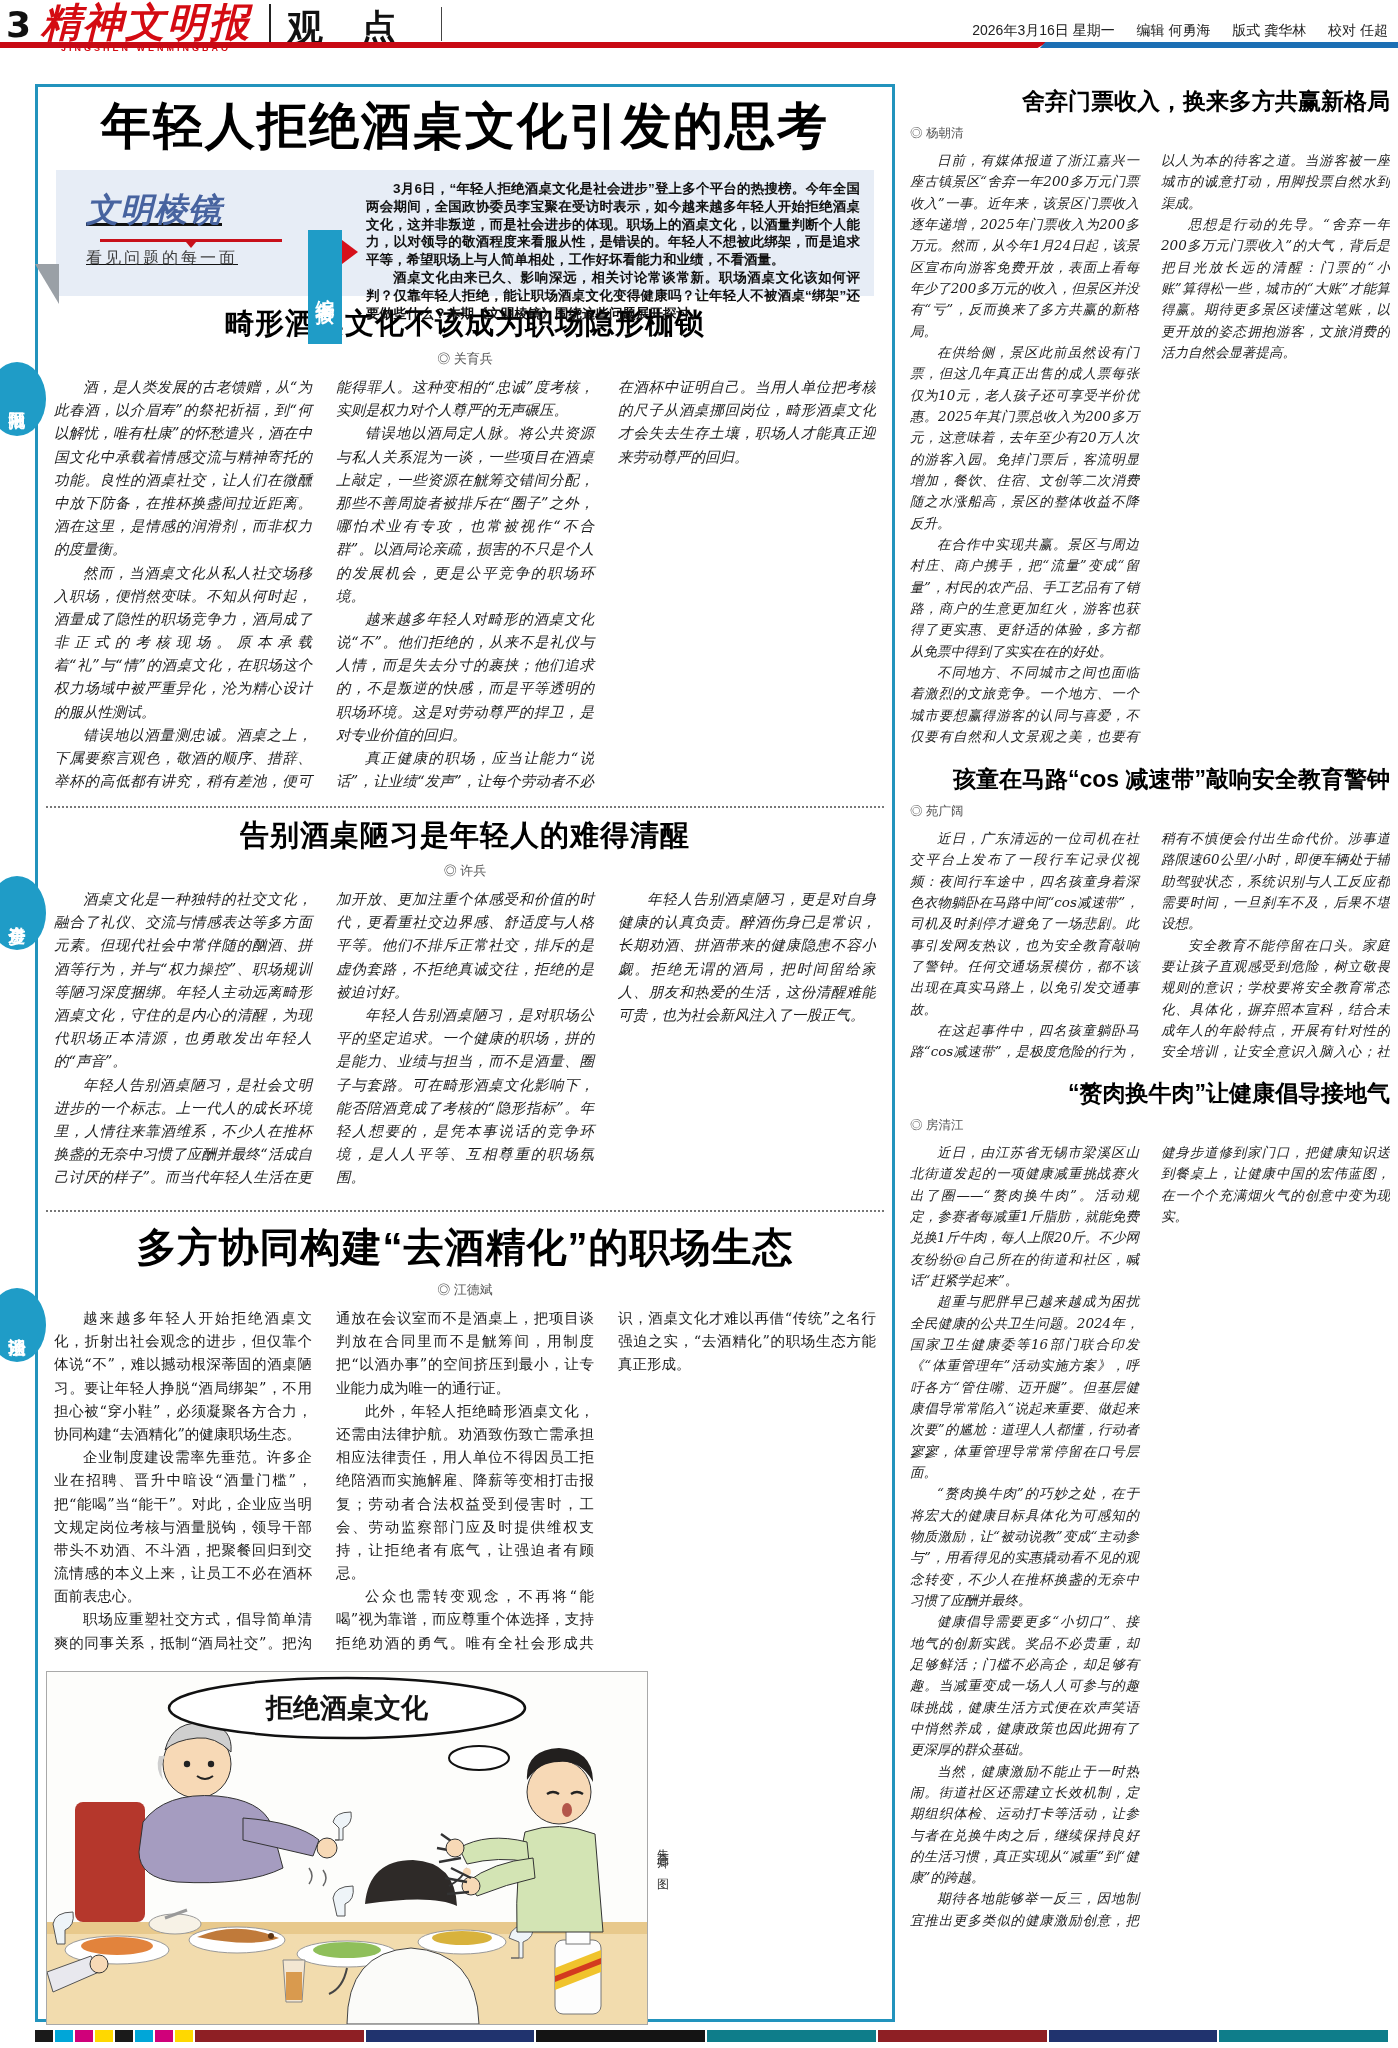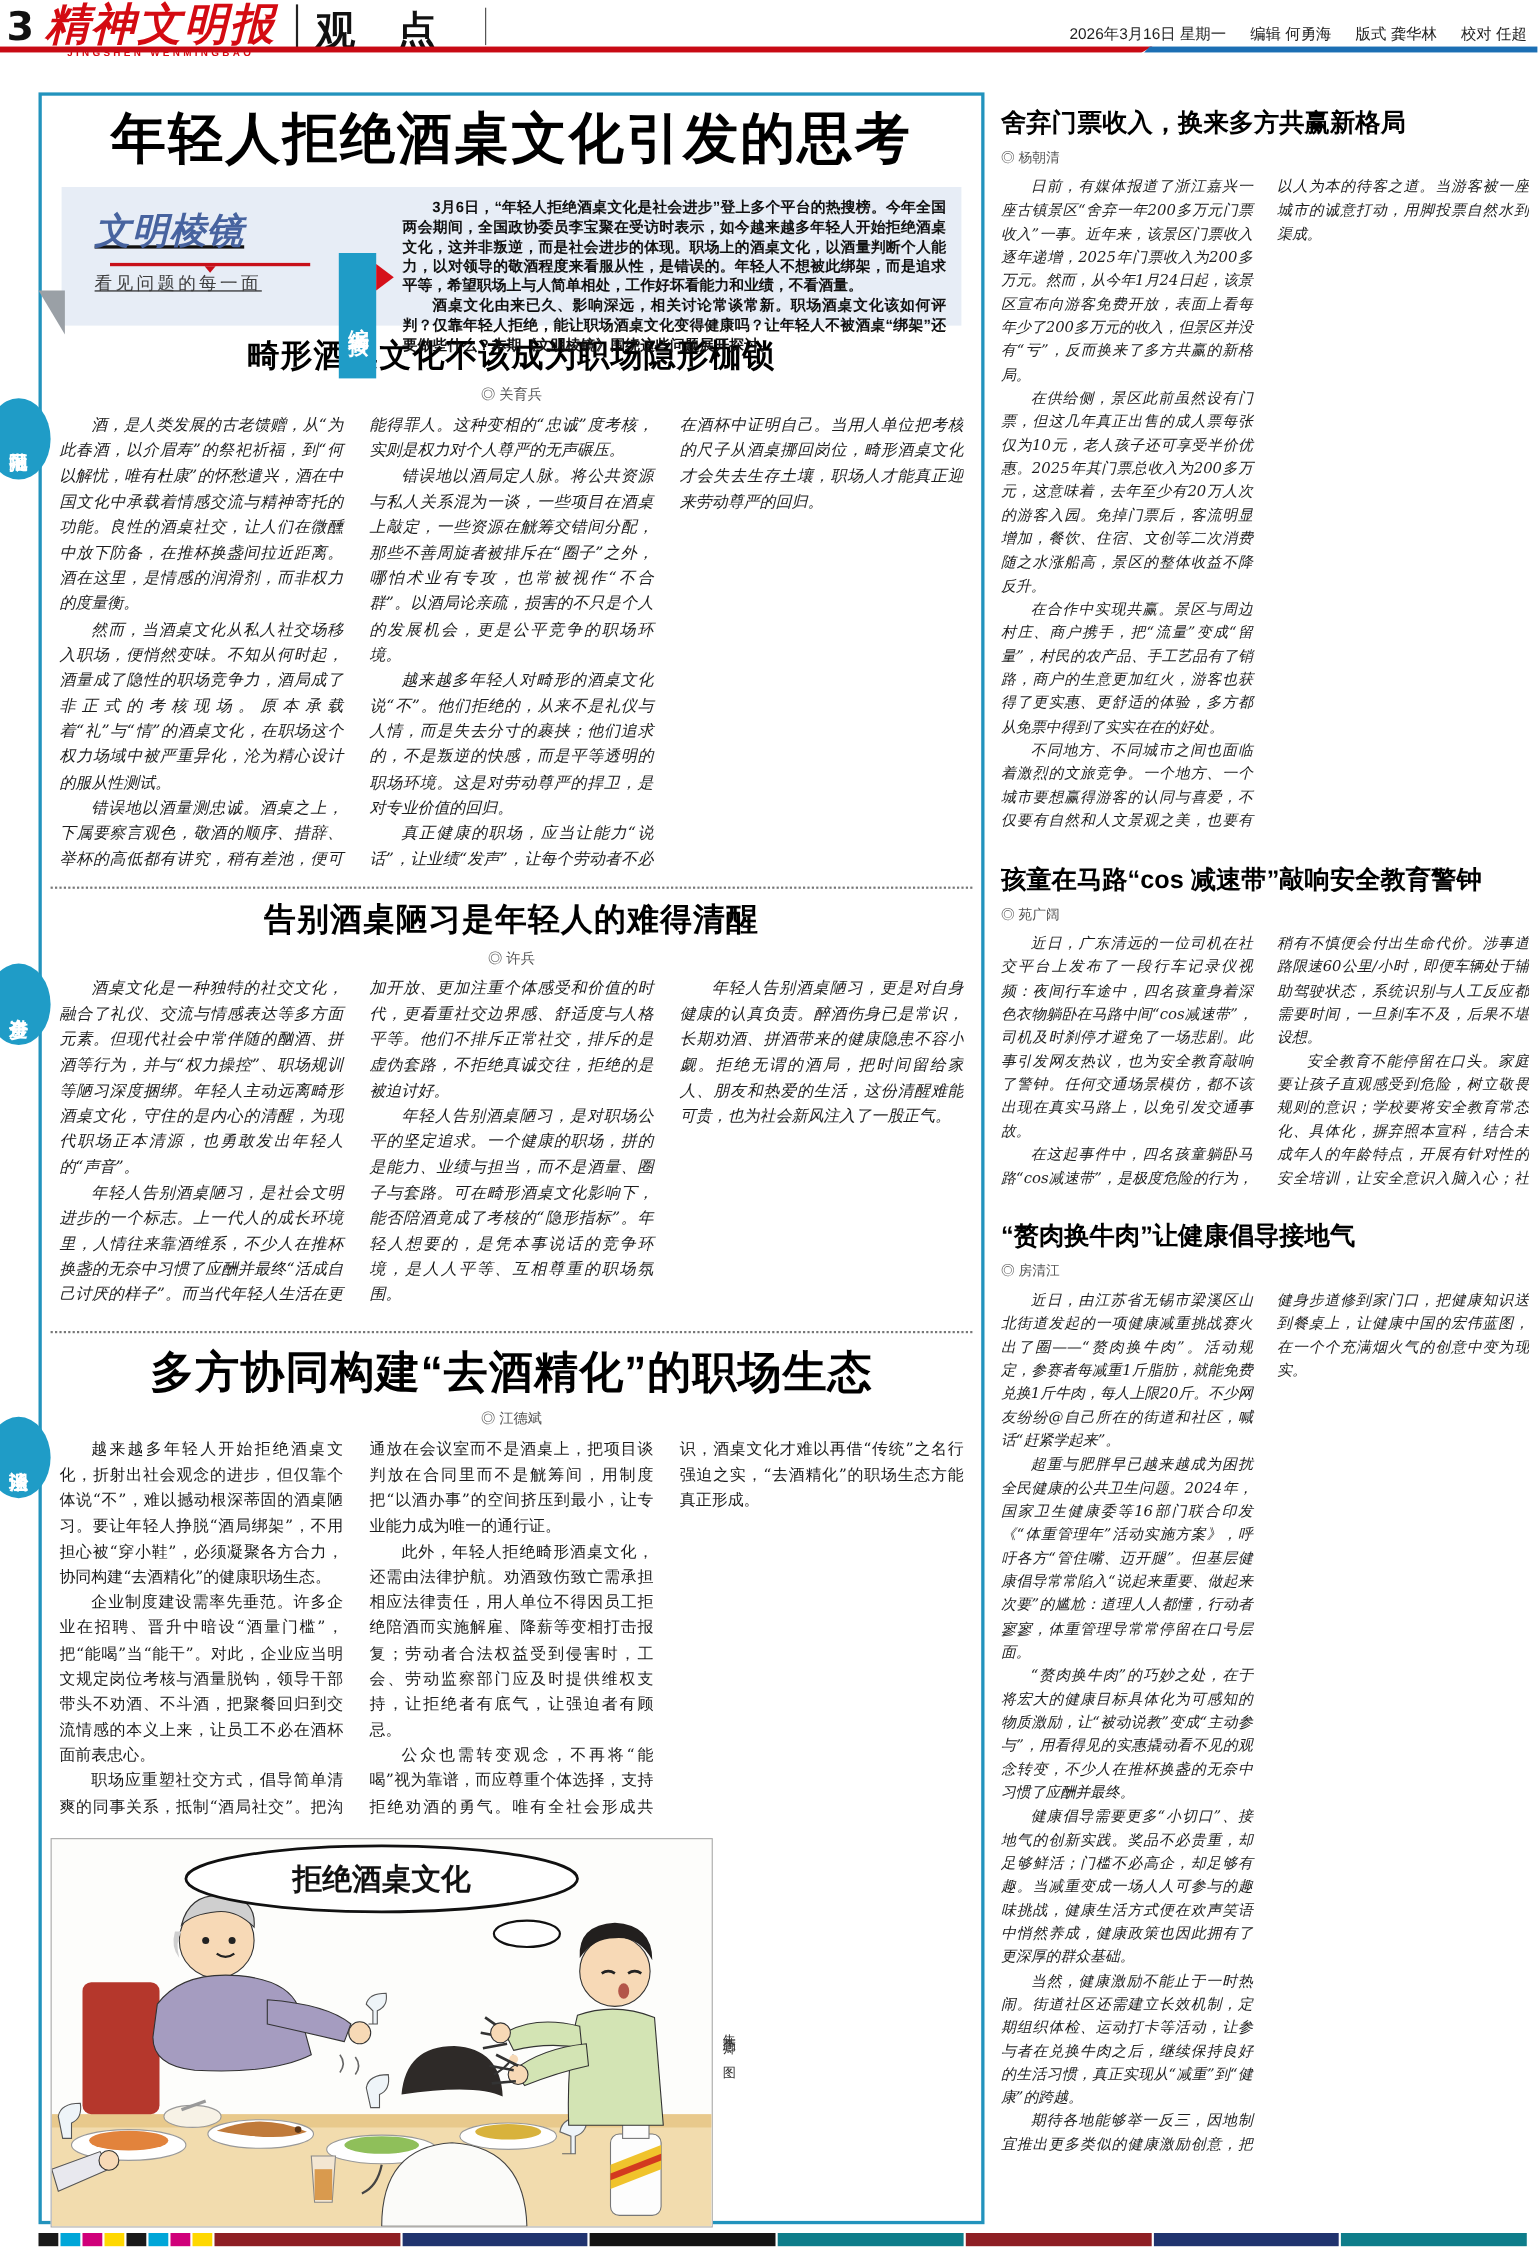--- a/index.html
+++ b/index.html
@@ -72,21 +72,21 @@
 
   
   .cartoon-wrap{position:relative;margin-top:16px;height:356px;}
   .cartoon{position:absolute;left:8px;top:0;width:600px;height:352px;
            border:1px solid #a9a9a9;background:#fdfdfb;overflow:hidden;}
   .cartoon-credit{position:absolute;left:616px;top:168px;writing-mode:vertical-rl;
            text-orientation:upright;font-size:12px;color:#333;letter-spacing:4px;}
 
   
   .sidebar{position:absolute;left:910px;top:84px;width:480px;}
-  .s-title{margin:12px 0 0 0;text-align:left;font-size:23px;font-weight:bold;color:#000;}
+  .s-title{margin:2px 0 0 0;text-align:right;font-size:23px;font-weight:bold;color:#000;}
   .s-byline{text-align:left;font-size:12.5px;color:#555;margin:8px 0 8px 0;}
   .s-body{column-count:2;column-gap:22px;font-family:"DejaVu Serif",serif;font-style:italic;
           font-size:13.5px;line-height:1.58;color:#1c1c1c;text-align:justify;
           column-fill:auto;overflow:hidden;}
   .s-body p{margin:0;text-indent:2em;}
   .sh612{height:612px;} .sh248{height:248px;} .sh800{height:800px;}
 
   
   .badge{position:absolute;left:-12px;width:58px;height:74px;background:#1f9cc7;
          border-radius:50%;display:flex;align-items:center;justify-content:center;z-index:4;}
@@ -274,20 +274,21 @@
 <div class="sidebar">
 
   <div>
     <h3 class="s-title">舍弃门票收入，换来多方共赢新格局</h3>
     <div class="s-byline">◎ 杨朝清</div>
     <div class="s-body sh612">
       <p>日前，有媒体报道了浙江嘉兴一座古镇景区“舍弃一年200多万元门票收入”一事。近年来，该景区门票收入逐年递增，2025年门票收入为200多万元。然而，从今年1月24日起，该景区宣布向游客免费开放，表面上看每年少了200多万元的收入，但景区并没有“亏”，反而换来了多方共赢的新格局。</p>
       <p>在供给侧，景区此前虽然设有门票，但这几年真正出售的成人票每张仅为10元，老人孩子还可享受半价优惠。2025年其门票总收入为200多万元，这意味着，去年至少有20万人次的游客入园。免掉门票后，客流明显增加，餐饮、住宿、文创等二次消费随之水涨船高，景区的整体收益不降反升。</p>
       <p>在合作中实现共赢。景区与周边村庄、商户携手，把“流量”变成“留量”，村民的农产品、手工艺品有了销路，商户的生意更加红火，游客也获得了更实惠、更舒适的体验，多方都从免票中得到了实实在在的好处。</p>
       <p>不同地方、不同城市之间也面临着激烈的文旅竞争。一个地方、一个城市要想赢得游客的认同与喜爱，不仅要有自然和人文景观之美，也要有以人为本的待客之道。当游客被一座城市的诚意打动，用脚投票自然水到渠成。</p>
+      <p>思想是行动的先导。“舍弃一年200多万元门票收入”的大气，背后是把目光放长远的清醒：门票的“小账”算得松一些，城市的“大账”才能算得赢。期待更多景区读懂这笔账，以更开放的姿态拥抱游客，文旅消费的活力自然会显著提高。</p>
     </div>
   </div>
 
   <div>
     <h3 class="s-title">孩童在马路“cos 减速带”敲响安全教育警钟</h3>
     <div class="s-byline">◎ 苑广阔</div>
     <div class="s-body sh248">
       <p>近日，广东清远的一位司机在社交平台上发布了一段行车记录仪视频：夜间行车途中，四名孩童身着深色衣物躺卧在马路中间“cos减速带”，司机及时刹停才避免了一场悲剧。此事引发网友热议，也为安全教育敲响了警钟。任何交通场景模仿，都不该出现在真实马路上，以免引发交通事故。</p>
       <p>在这起事件中，四名孩童躺卧马路“cos减速带”，是极度危险的行为，稍有不慎便会付出生命代价。涉事道路限速60公里/小时，即便车辆处于辅助驾驶状态，系统识别与人工反应都需要时间，一旦刹车不及，后果不堪设想。</p>
       <p>安全教育不能停留在口头。家庭要让孩子直观感受到危险，树立敬畏规则的意识；学校要将安全教育常态化、具体化，摒弃照本宣科，结合未成年人的年龄特点，开展有针对性的安全培训，让安全意识入脑入心；社会要完善道路安全设施，对乡村道路、背街小巷等薄弱地带加强巡查。唯有多方协同发力，才能让孩子远离危险的“游戏”，让安全教育真正落地生根。</p>

